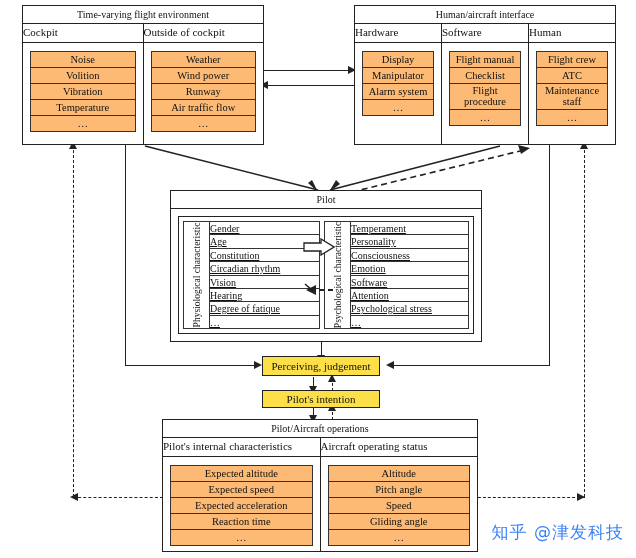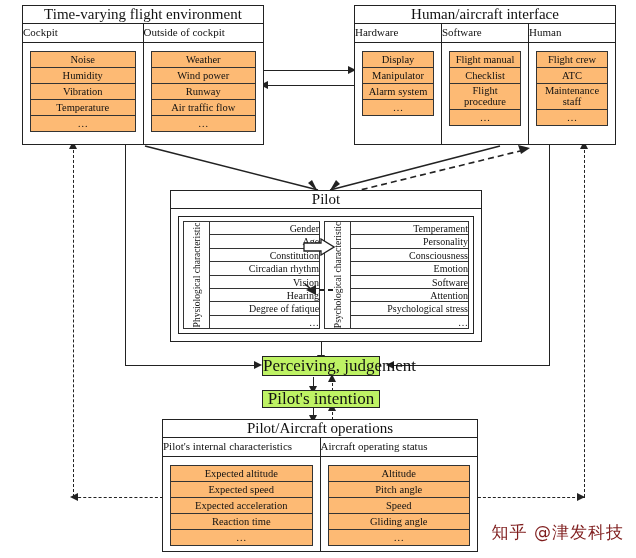--- a/index.html
+++ b/index.html
@@ -19,21 +19,21 @@
   .panel{
     position:absolute;
     border:1.5px solid #222;
     background:#fff;
     box-sizing:border-box;
     z-index:5;
   }
   .panel-title{
     border-bottom:1.5px solid #222;
     text-align:center;
-    font-size:15px;
+    font-size:10px;
     line-height:17px;
     height:18px;
     box-sizing:border-box;
     white-space:nowrap;
     overflow:hidden;
   }
   .col-head-row{
     display:flex;
     border-bottom:1.5px solid #222;
     box-sizing:border-box;
@@ -125,36 +125,37 @@
     white-space:normal;
   }
   .pilot-list{
     flex:1 1 auto;
     display:flex;
     flex-direction:column;
   }
   .pilot-list .item{
     flex:1 1 0;
     border-bottom:1px solid #333;
-    text-align:right;
+    text-align:left;
     font-size:10px;
     line-height:14.2px;
     box-sizing:border-box;
     white-space:nowrap;
     overflow:hidden;
+    text-decoration:underline;
   }
   .pilot-list .item:last-child{ border-bottom:none; }
 
   
   .minibox{
     position:absolute;
     border:1.5px solid #222;
-    background:#bef264;
+    background:#fde047;
     text-align:center;
-    font-size:17px;
+    font-size:11px;
     box-sizing:border-box;
     z-index:6;
     white-space:nowrap;
   }
 
   
   .ln{ position:absolute; background:#222; z-index:2; }
   .ln.h{ height:1.4px; }
   .ln.v{ width:1.4px; }
 
@@ -186,21 +187,21 @@
   .block-arrow{
     position:absolute;
     z-index:7;
   }
 
   .watermark{
     position:absolute;
     right:12px;
     bottom:14px;
     font-size:17px;
-    color:#7f1d1d;
+    color:#3b82f6;
     letter-spacing:1px;
     font-family:"DejaVu Sans","Liberation Sans",sans-serif;
     z-index:9;
     white-space:nowrap;
     user-select:none;
   }
 </style>
 </head>
 <body>
 
@@ -260,21 +261,21 @@
   <div class="panel" style="left:22px; top:5px; width:242px; height:140px;">
     <div class="panel-title">Time-varying flight environment</div>
     <div class="col-head-row">
       <div class="col-head">Cockpit</div>
       <div class="col-head">Outside of cockpit</div>
     </div>
     <div class="cols">
       <div class="col">
         <div class="stack">
           <div class="item">Noise</div>
-          <div class="item">Humidity</div>
+          <div class="item">Volition</div>
           <div class="item">Vibration</div>
           <div class="item">Temperature</div>
           <div class="item">…</div>
         </div>
       </div>
       <div class="col">
         <div class="stack">
           <div class="item">Weather</div>
           <div class="item">Wind power</div>
           <div class="item">Runway</div>

